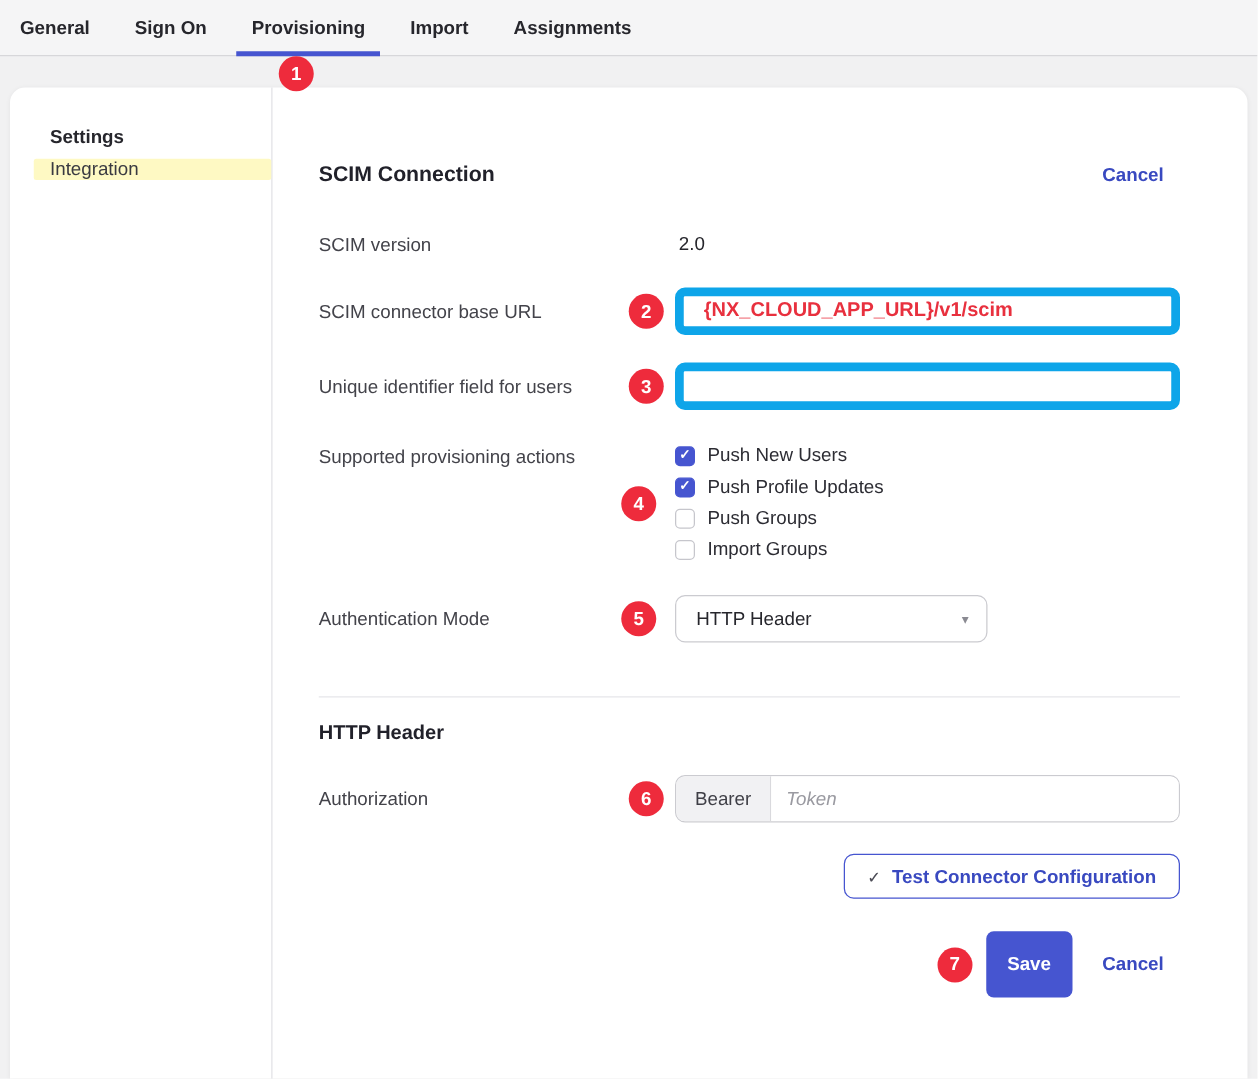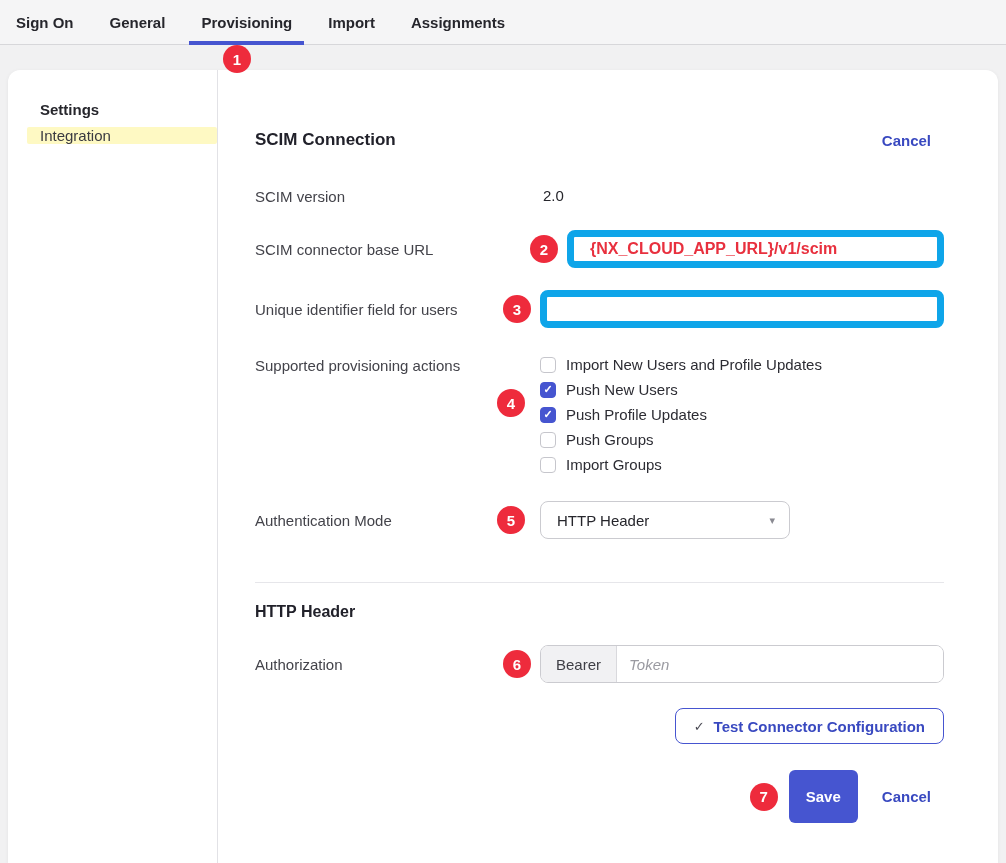--- a/index.html
+++ b/index.html
@@ -120,21 +120,21 @@
     display: grid;
     grid-template-columns: 285px 1fr;
     align-items: center;
     margin-top: 16px;
   }
   .row-label { font-size: 15px; color: #43434a; padding-right: 20px; }
   .value-cell { position: relative; }
   .plain-value { font-size: 15px; color: #26262c; padding-left: 3px; }
 
   .row-scim-version { margin-bottom: 25px; }
-  .row-base-url     { margin-bottom: 22px; gap: 27px; }
+  .row-base-url     { margin-bottom: 22px; }
   .row-unique       { margin-bottom: 28px; }
   .row-actions      { margin-bottom: 28px; align-items: start; }
   .row-actions .row-label { padding-top: 1px; }
   .row-authorization{ margin-bottom: 25px; }
 
   .text-input {
     width: 100%;
     height: 38px;
     border: 7px solid #0ea5e9;
     border-radius: 8px;
@@ -262,22 +262,22 @@
     font-weight: 700;
     color: #ffffff;
     cursor: pointer;
   }
   .footer-cancel { margin-left: 24px; }
 </style>
 </head>
 <body>
 
 <nav class="tabbar">
+  <div class="tab" data-active="false">General</div>
   <div class="tab" data-active="false">Sign On</div>
-  <div class="tab" data-active="false">General</div>
   <div class="tab" data-active="true">Provisioning</div>
   <div class="tab" data-active="false">Import</div>
   <div class="tab" data-active="false">Assignments</div>
 </nav>
 
 <div class="badge badge-1">1</div>
 
 <div class="card">
 
   <aside class="sidebar">
@@ -313,24 +313,20 @@
         <div class="badge row-badge">3</div>
         <input class="text-input" type="text" value="" style="">
       </div>
     </div>
 
     <div class="row row-actions">
       <div class="row-label">Supported provisioning actions</div>
       <div class="value-cell">
         <div class="badge row-badge offset43 badge-actions">4</div>
         <div class="checkbox-list">
-          <div class="cb-row">
-            <span class="cb" data-checked="false"></span>
-            <span class="cb-label">Import New Users and Profile Updates</span>
-          </div>
           <div class="cb-row">
             <span class="cb" data-checked="true">
                 <span class="cb-check">✓</span>
               </span>
             <span class="cb-label">Push New Users</span>
           </div>
           <div class="cb-row">
             <span class="cb" data-checked="true">
                 <span class="cb-check">✓</span>
               </span>

